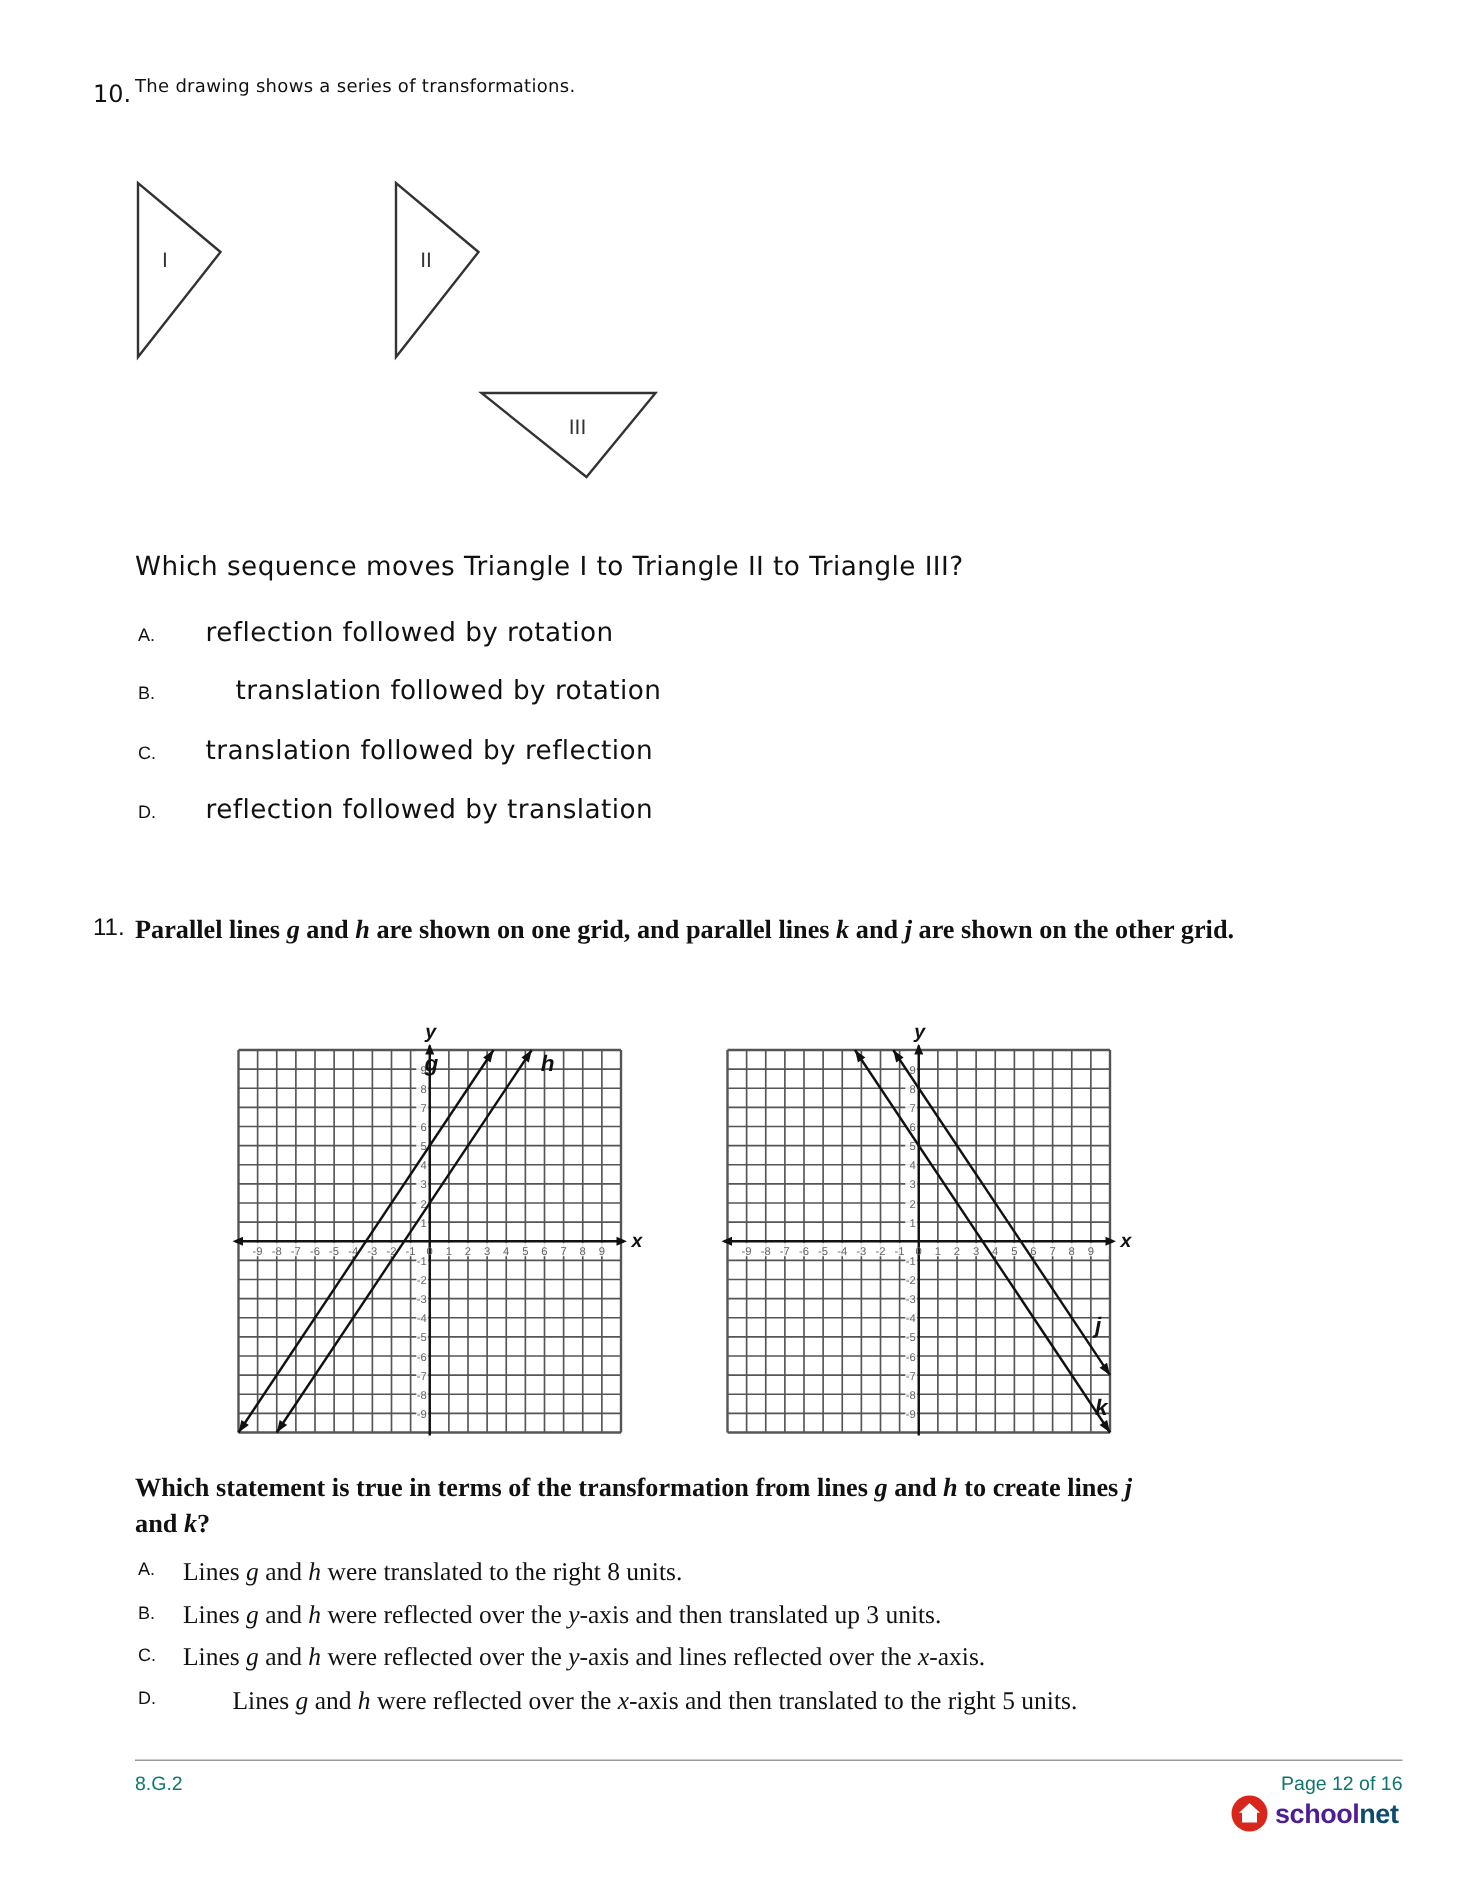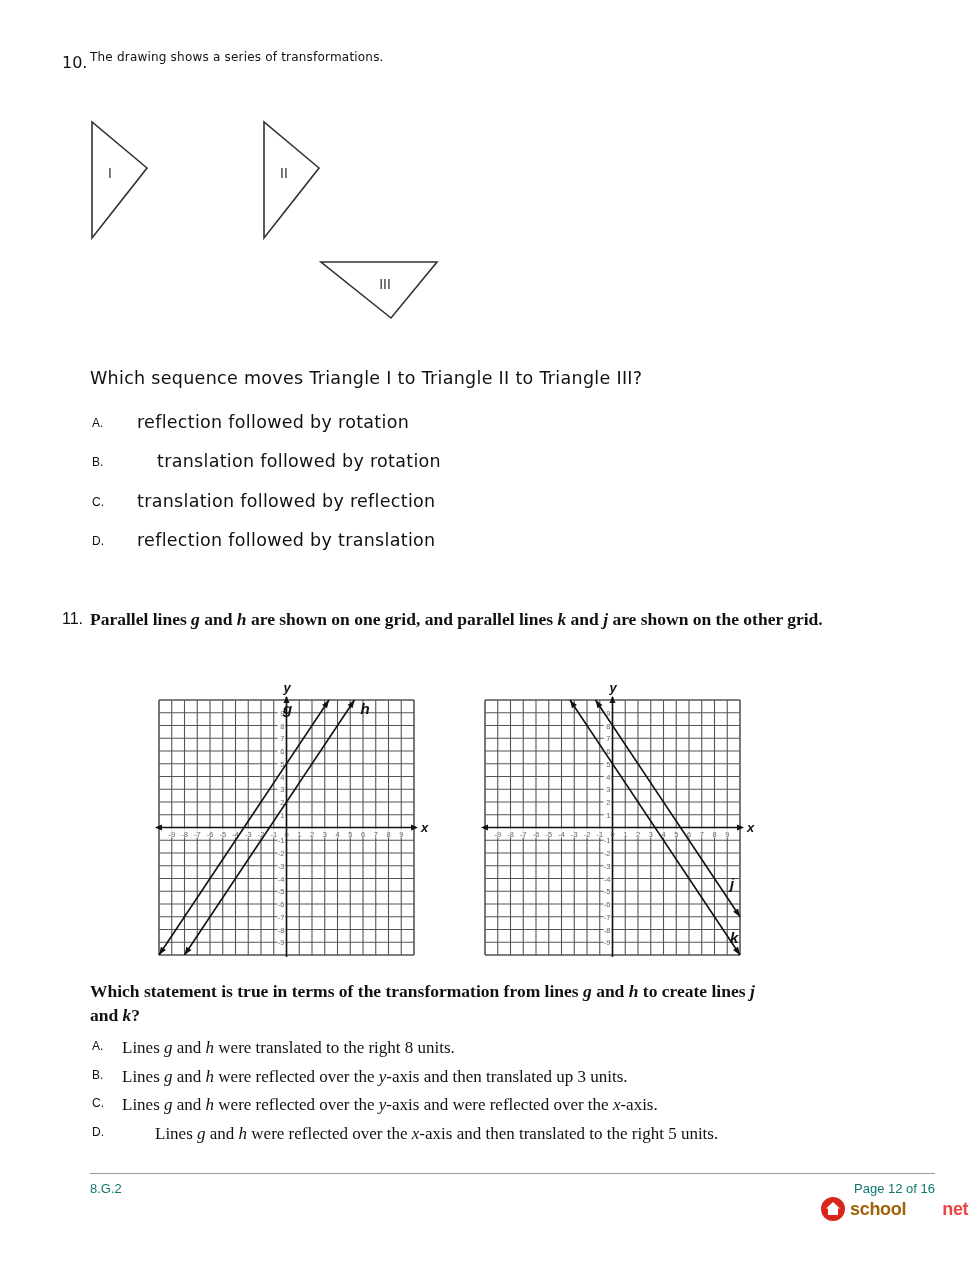--- a/index.html
+++ b/index.html
@@ -16,22 +16,22 @@
   .q10-opt { font-size: 17.5px; letter-spacing: 0.3px; }
 
   .q11-stem { font-size: 17.5px; font-weight: bold; line-height: 24px; width: 760px; }
   .q11-opt { font-size: 17px; }
   i { font-style: italic; }
 
   .footer-line { left: 90px; top: 1173px; width: 845px; height: 1px; background: #999; }
   .footer-left, .footer-right { font-size: 13px; color: #0f766e; }
   .logo { left: 820px; top: 1196px; display: flex; align-items: center; gap: 4px; }
   .logo-word { font-size: 18px; font-weight: bold; letter-spacing: -0.3px; }
-  .logo-school { color: #a16207; }
-  .logo-net { color: #ef4444; margin-left: 36px; }
+  .logo-school { color: #4c1d95; }
+  .logo-net { color: #0c4a6e; }
 
   svg text { font-family: "Liberation Sans", sans-serif; }
 </style>
 </head>
 <body>
 
 <div class="abs sans qnum" style="left:62px;top:53px;">10.</div>
 <div class="abs sans q10-stem" style="left:90px;top:50px;">The drawing shows a series of transformations.</div>
 
 <svg class="abs" style="left:0;top:0;" width="979" height="340">
@@ -282,21 +282,21 @@
 </div>
 <div class="abs" style="left:92px;top:1067px;">
   <span class="abs lib opt-letter" style="left:0;top:1px;">B.</span>
   <span class="abs serif q11-opt" style="left:30px;top:0;white-space:nowrap;">
     <span>Lines </span><i>g</i><span> and </span><i>h</i><span> were reflected over the </span><i>y</i><span>-axis and then translated up 3 units.</span>
   </span>
 </div>
 <div class="abs" style="left:92px;top:1095px;">
   <span class="abs lib opt-letter" style="left:0;top:1px;">C.</span>
   <span class="abs serif q11-opt" style="left:30px;top:0;white-space:nowrap;">
-    <span>Lines </span><i>g</i><span> and </span><i>h</i><span> were reflected over the </span><i>y</i><span>-axis and were reflected over the </span><i>x</i><span>-axis.</span>
+    <span>Lines </span><i>g</i><span> and </span><i>h</i><span> were reflected over the </span><i>y</i><span>-axis and lines reflected over the </span><i>x</i><span>-axis.</span>
   </span>
 </div>
 <div class="abs" style="left:92px;top:1124px;">
   <span class="abs lib opt-letter" style="left:0;top:1px;">D.</span>
   <span class="abs serif q11-opt" style="left:30px;top:0;white-space:nowrap;margin-left:33px;">
     <span>Lines </span><i>g</i><span> and </span><i>h</i><span> were reflected over the </span><i>x</i><span>-axis and then translated to the right 5 units.</span>
   </span>
 </div>
 
 <div class="abs footer-line"></div>

